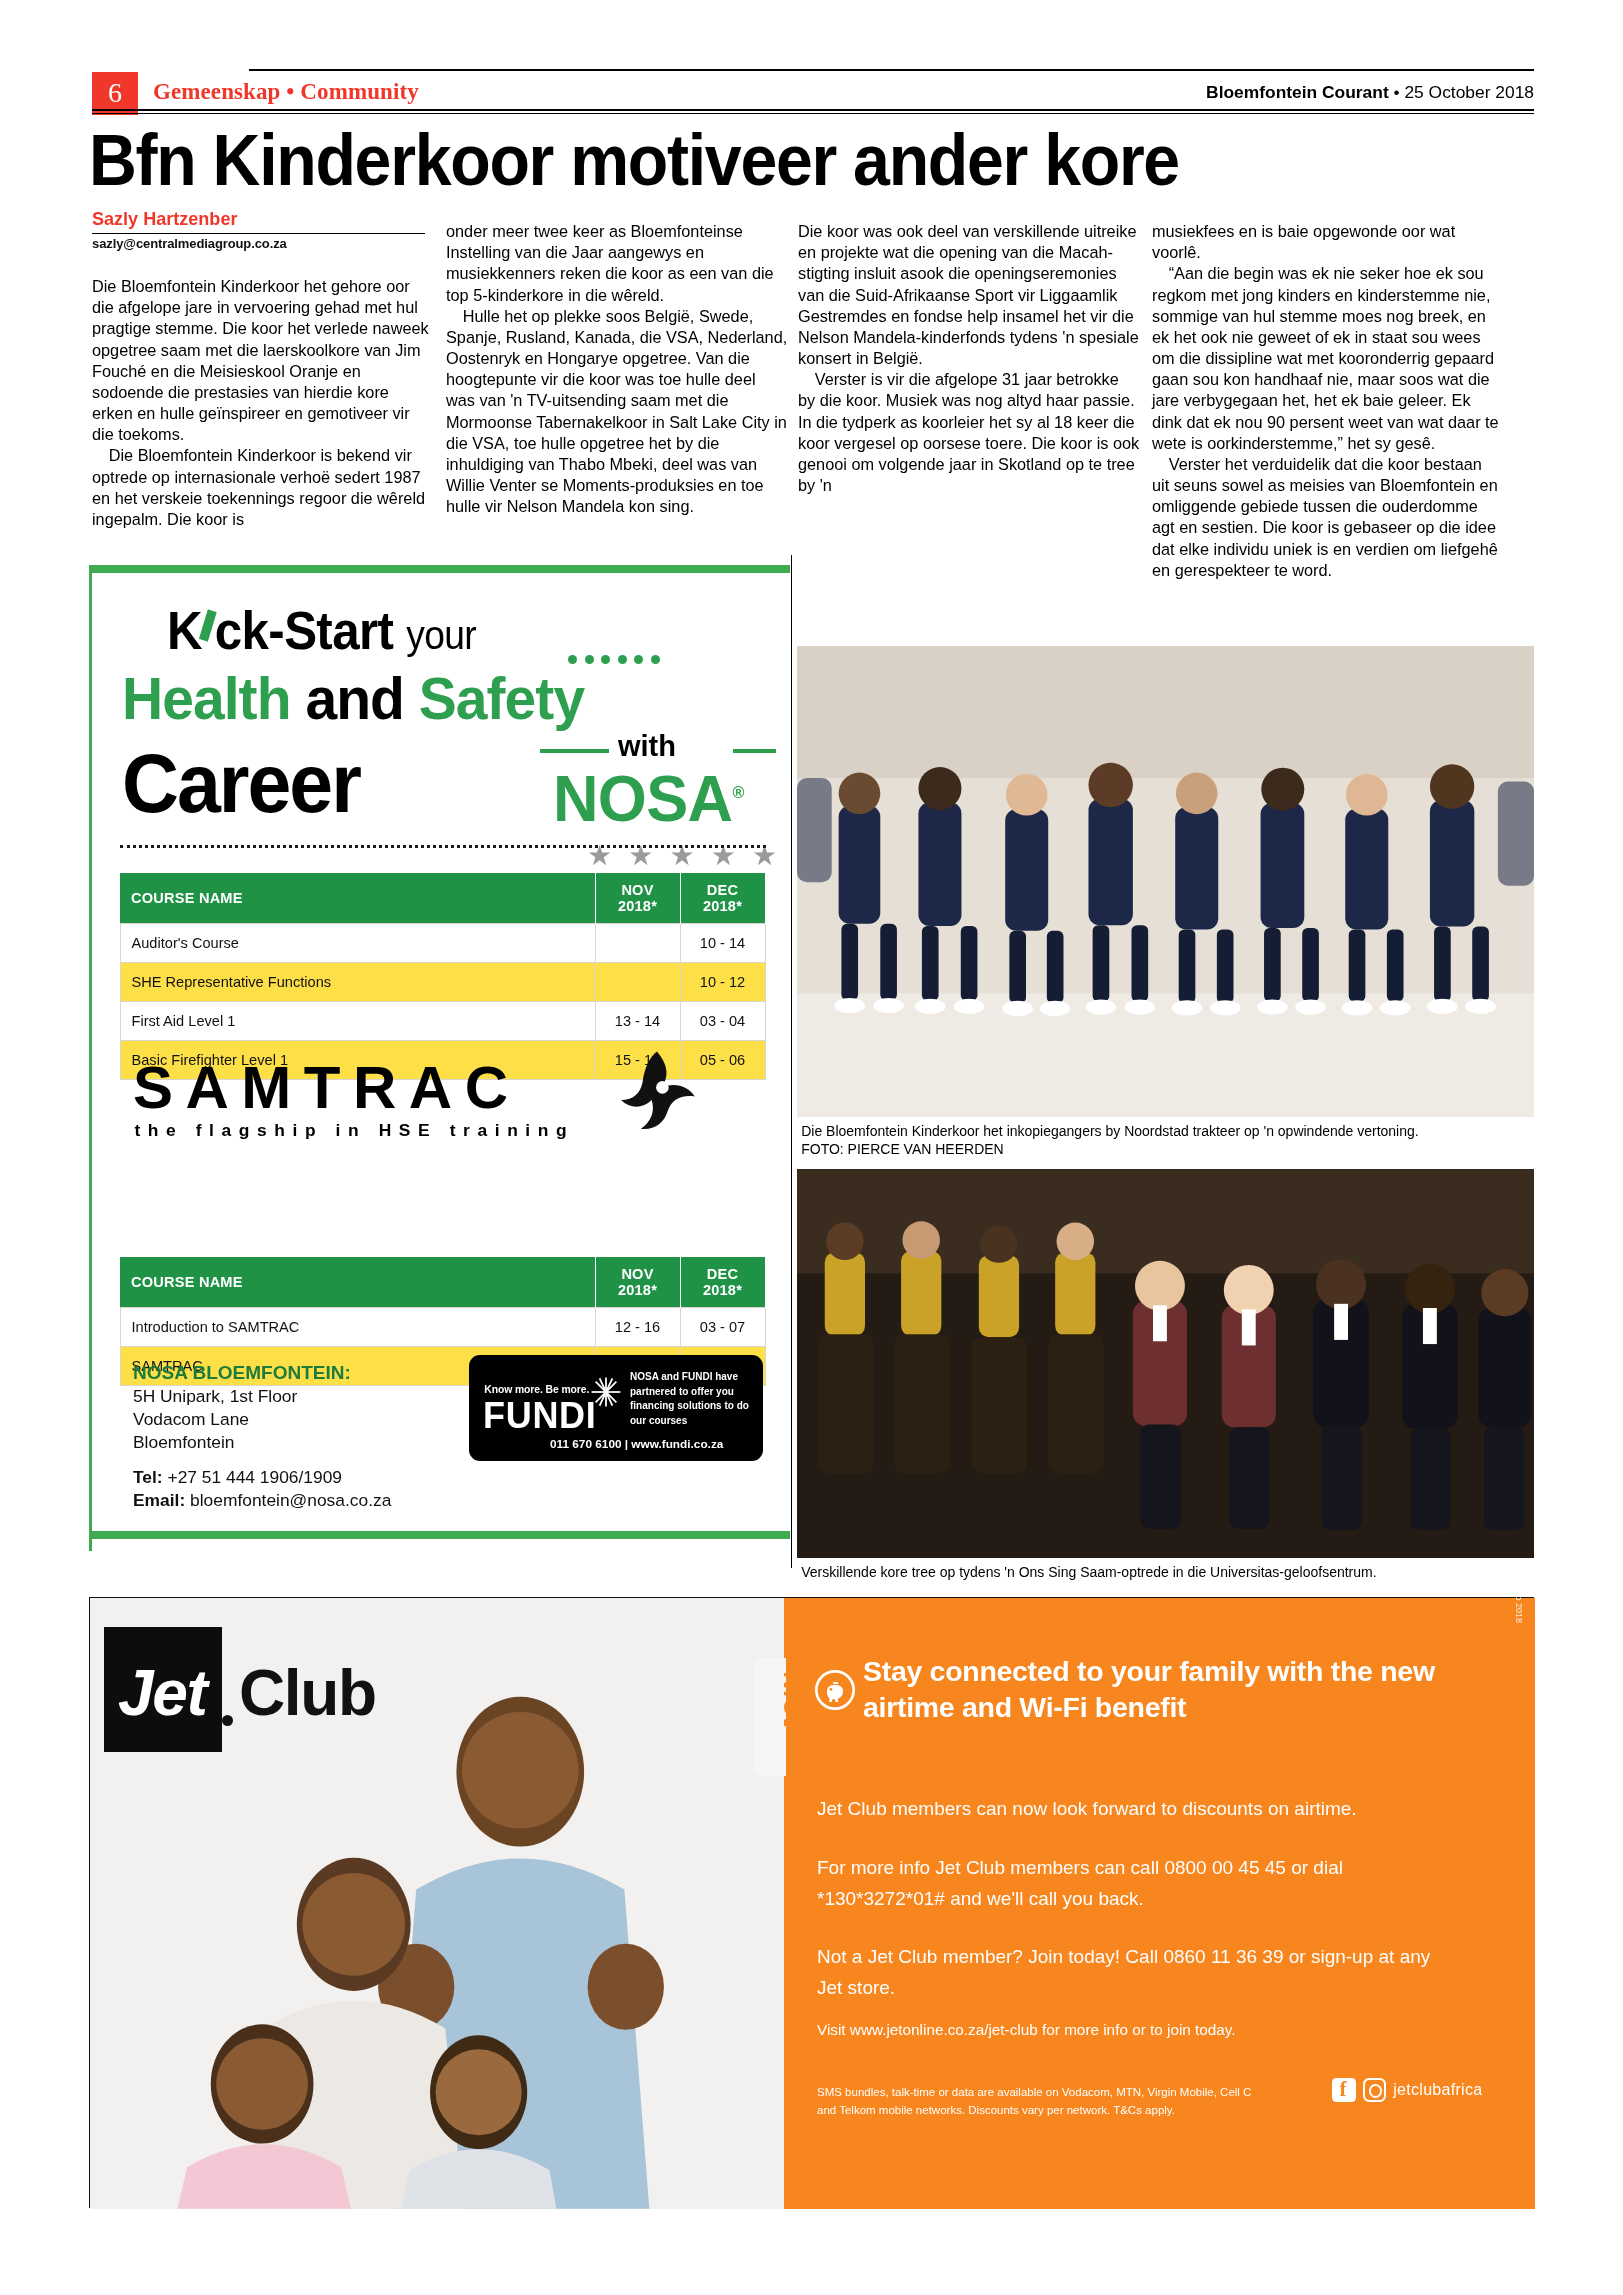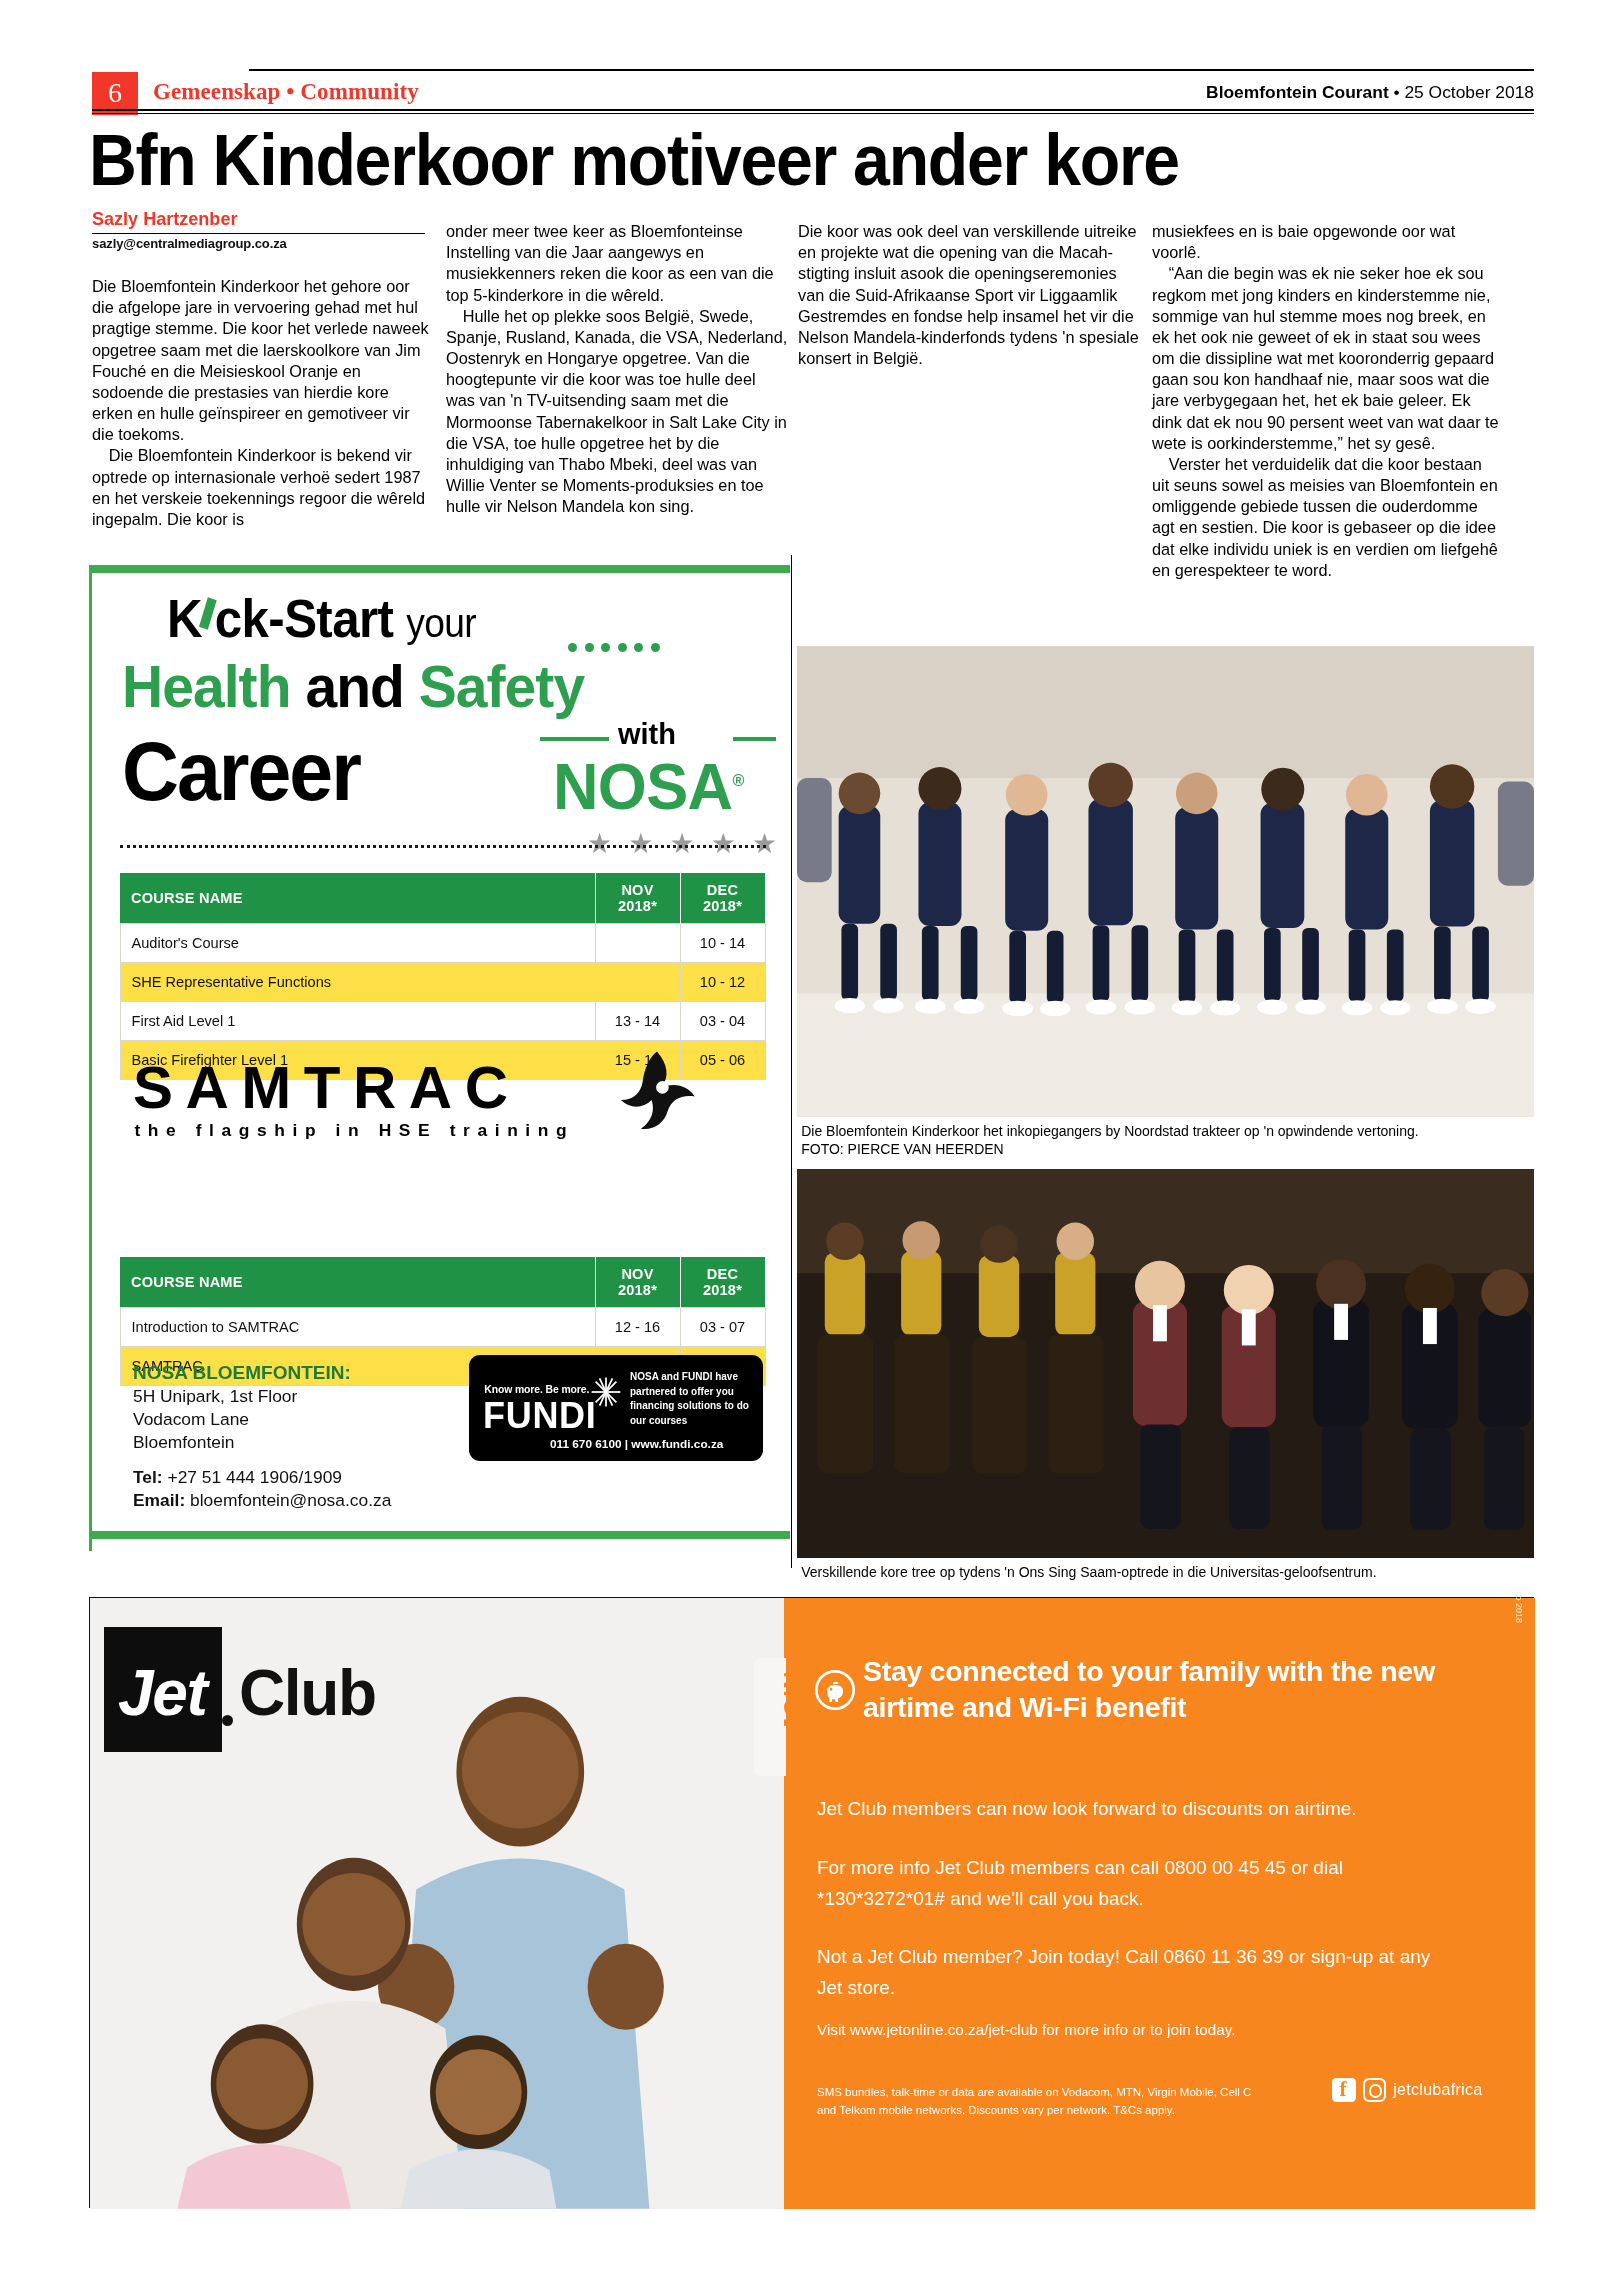--- a/index.html
+++ b/index.html
@@ -61,21 +61,21 @@
   .col2 { left:446px; top:221px; }
   .col3 { left:798px; top:221px; }
   .col4 { left:1152px; top:221px; width:347px; }
 
   
   .nosa-ad { position:absolute; left:89px; top:555px; width:701px; height:993px; background:#fff; }
   .nosa-topbar { position:absolute; left:0; top:9.7px; width:701px; height:8.3px; background:#3faa50; }
   .nosa-line-left { position:absolute; left:0; top:9.7px; width:2.8px; height:986px; background:#3faa50; }
   .nosa-bottombar { position:absolute; left:0; top:976px; width:701px; height:8.3px; background:#3faa50; }
 
-  .kick-wrap { position:absolute; left:0; top:33px; width:701px; height:250px; }
+  .kick-wrap { position:absolute; left:0; top:45px; width:701px; height:250px; }
   .kick1 {
     position:absolute; left:78px; top:0;
     font-family:"Liberation Sans Narrow","Liberation Sans",sans-serif;
     font-weight:700; font-size:53px; color:#000; letter-spacing:-0.7px;
     transform: scaleX(0.93); transform-origin:left top;
   }
   .kick1 .tick {
     display:inline-block; width:9.7px; height:30.5px; background:#2e9e4f;
     transform: rotate(18deg); position:relative; top:-8.3px; margin:0 2.8px 0 1.4px;
   }
@@ -254,20 +254,21 @@
   <div class="col col1">
     <p>Die Bloemfontein Kinderkoor het gehore oor die afgelope jare in vervoering gehad met hul pragtige stemme. Die koor het verlede naweek opgetree saam met die laerskoolkore van Jim Fouché en die Meisieskool Oranje en sodoende die prestasies van hierdie kore erken en hulle geïnspireer en gemotiveer vir die toekoms.</p>
     <p>Die Bloemfontein Kinderkoor is bekend vir optrede op internasionale verhoë sedert 1987 en het verskeie toekennings regoor die wêreld ingepalm. Die koor is</p>
   </div>
   <div class="col col2">
     <p>onder meer twee keer as Bloemfonteinse Instelling van die Jaar aangewys en musiekkenners reken die koor as een van die top 5-kinderkore in die wêreld.</p>
     <p>Hulle het op plekke soos België, Swede, Spanje, Rusland, Kanada, die VSA, Nederland, Oostenryk en Hongarye opgetree. Van die hoogtepunte vir die koor was toe hulle deel was van 'n TV-uitsending saam met die Mormoonse Tabernakelkoor in Salt Lake City in die VSA, toe hulle opgetree het by die inhuldiging van Thabo Mbeki, deel was van Willie Venter se Moments-produksies en toe hulle vir Nelson Mandela kon sing.</p>
   </div>
   <div class="col col3">
     <p>Die koor was ook deel van verskillende uitreike en projekte wat die opening van die Macah-stigting insluit asook die openingseremonies van die Suid-Afrikaanse Sport vir Liggaamlik Gestremdes en fondse help insamel het vir die Nelson Mandela-kinderfonds tydens 'n spesiale konsert in België.</p>
+    <p>Verster is vir die afgelope 31 jaar betrokke by die koor. Musiek was nog altyd haar passie. In die tydperk as koorleier het sy al 18 keer die koor vergesel op oorsese toere. Die koor is ook genooi om volgende jaar in Skotland op te tree by 'n</p>
   </div>
   <div class="col col4">
     <p>musiekfees en is baie opgewonde oor wat voorlê.</p>
     <p>“Aan die begin was ek nie seker hoe ek sou regkom met jong kinders en kinderstemme nie, sommige van hul stemme moes nog breek, en ek het ook nie geweet of ek in staat sou wees om die dissipline wat met kooronderrig gepaard gaan sou kon handhaaf nie, maar soos wat die jare verbygegaan het, het ek baie geleer. Ek dink dat ek nou 90 persent weet van wat daar te wete is oorkinderstemme,” het sy gesê.</p>
     <p>Verster het verduidelik dat die koor bestaan uit seuns sowel as meisies van Bloemfontein en omliggende gebiede tussen die ouderdomme agt en sestien. Die koor is gebaseer op die idee dat elke individu uniek is en verdien om liefgehê en gerespekteer te word.</p>
   </div>
 
   <div class="vrule-mid"></div>
 
   <div class="nosa-ad">

